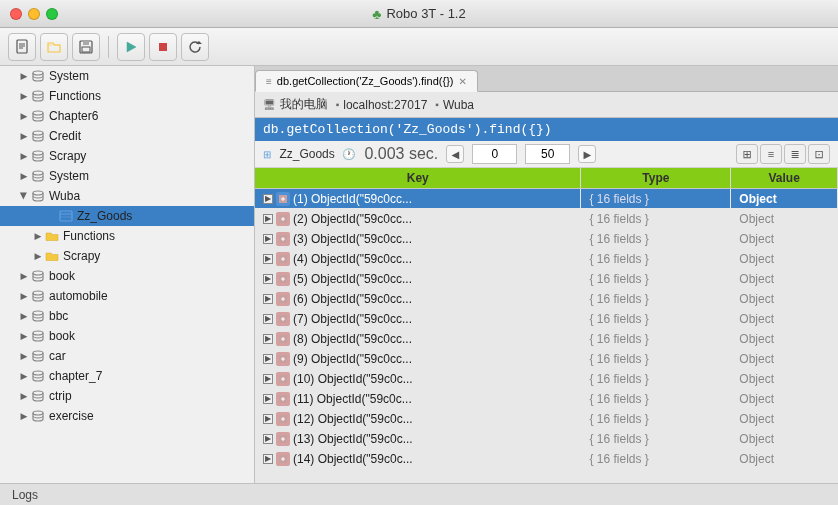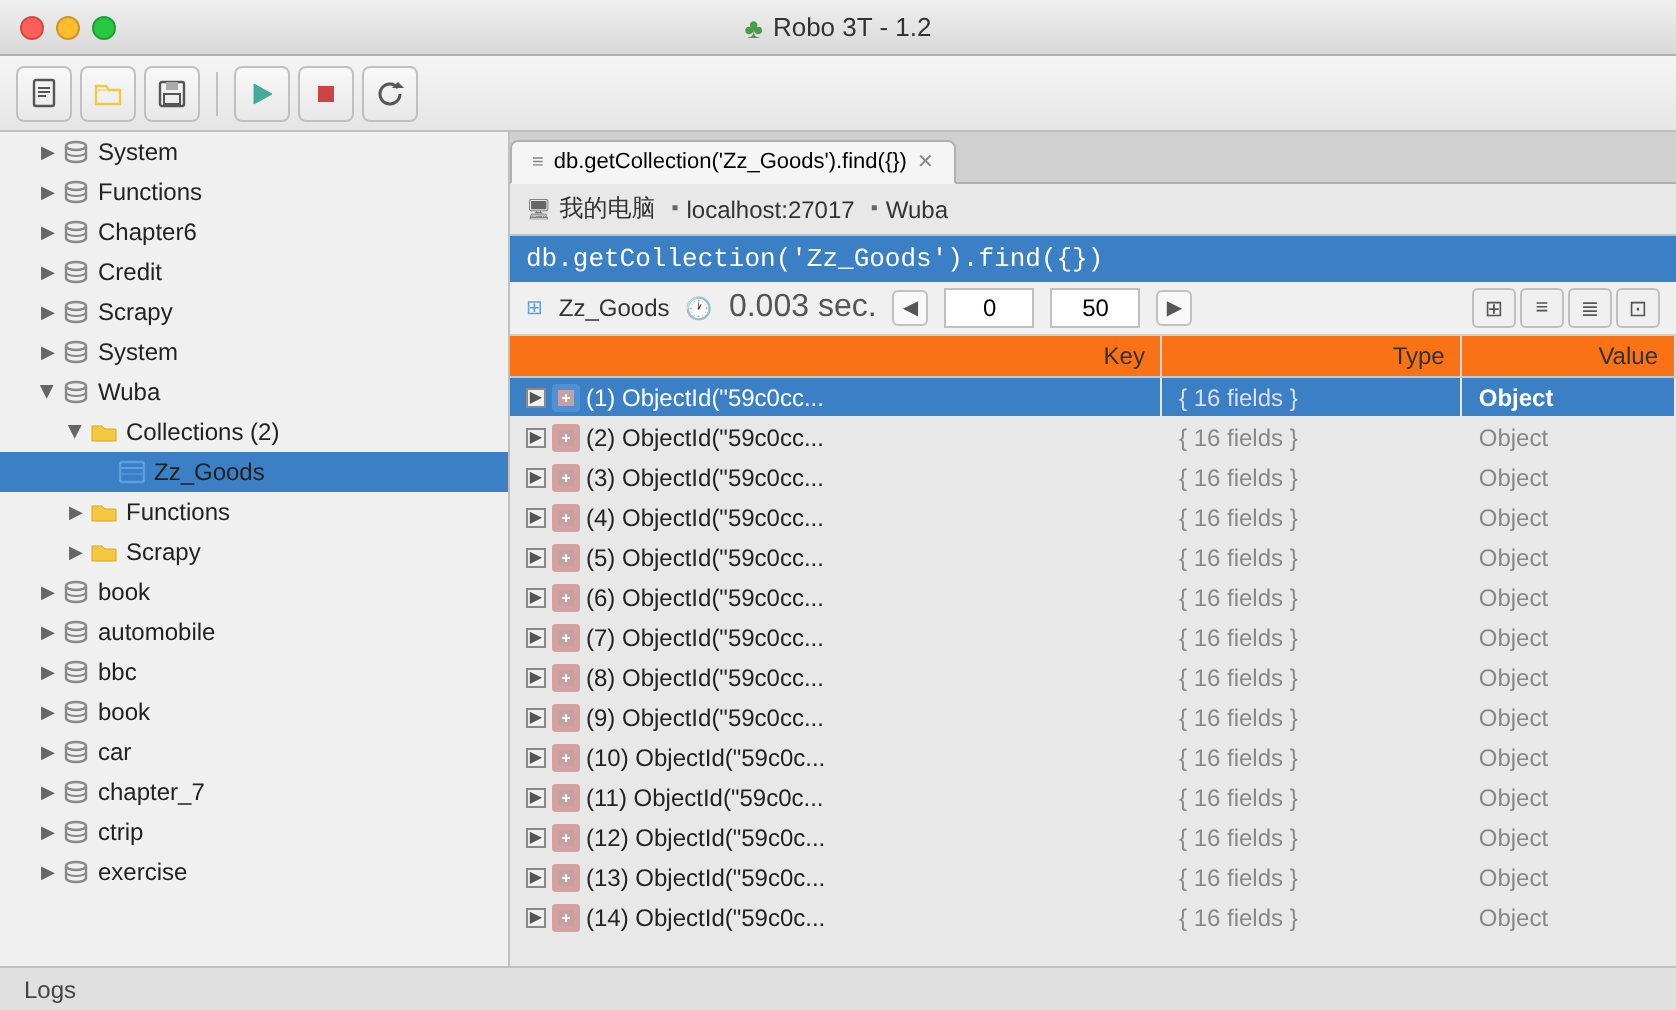--- a/index.html
+++ b/index.html
@@ -289,27 +289,27 @@
     }
     .results-table::-webkit-scrollbar { width: 8px; }
     .results-table::-webkit-scrollbar-track { background: #f0f0f0; }
     .results-table::-webkit-scrollbar-thumb { background: #c0c0c0; border-radius: 4px; }
 
     table {
       width: 100%;
       border-collapse: collapse;
     }
     thead th {
-      background: #f97316;
+      background: #84cc16;
       border-bottom: 1px solid #c8c8c8;
       border-right: 1px solid #d8d8d8;
       padding: 3px 8px;
-      text-align: right;
+      text-align: center;
       font-size: 12px;
-      font-weight: 400;
+      font-weight: 700;
       color: #333;
       position: sticky;
       top: 0;
     }
     tbody tr {
       border-bottom: 1px solid #e8e8e8;
     }
     tbody tr.selected { background: #3b7fc4; }
     tbody tr.selected td { color: white; }
     tbody td {
@@ -505,30 +505,20 @@
         <span class="arrow expanded">▶</span>
         <span class="icon">
           <svg width="14" height="14" viewBox="0 0 14 14">
             <ellipse cx="7" cy="4" rx="5" ry="2" fill="none" stroke="#888" stroke-width="1.2"></ellipse>
             <path d="M2 4v6c0 1.1 2.2 2 5 2s5-.9 5-2V4" fill="none" stroke="#888" stroke-width="1.2"></path>
             <path d="M2 7c0 1.1 2.2 2 5 2s5-.9 5-2" fill="none" stroke="#888" stroke-width="1"></path>
           </svg>
         </span>
         <span class="tree-label">Wuba</span>
       </div>
-      <div class="tree-item">
-        <span class="indent" style="width: 28px; display: inline-block;"></span>
-        <span class="arrow expanded">▶</span>
-        <span class="icon">
-          <svg width="14" height="12" viewBox="0 0 14 12">
-            <path d="M1 3h5l1.5 1.5H13v6H1z" fill="#f5c842" stroke="#d4a820" stroke-width="0.5"></path>
-          </svg>
-        </span>
-        <span class="tree-label">Collections (2)</span>
-      </div>
       <div class="tree-item selected">
         <span class="indent" style="width: 42px; display: inline-block;"></span>
         <span class="arrow empty">▶</span>
         <span class="icon">
           <svg width="14" height="14" viewBox="0 0 14 14">
             <rect x="1" y="2" width="12" height="10" rx="1" fill="none" stroke="#60a0e0" stroke-width="1.2"></rect>
             <line x1="1" y1="5" x2="13" y2="5" stroke="#60a0e0" stroke-width="1"></line>
             <line x1="1" y1="8" x2="13" y2="8" stroke="#60a0e0" stroke-width="0.5"></line>
           </svg>
         </span>

